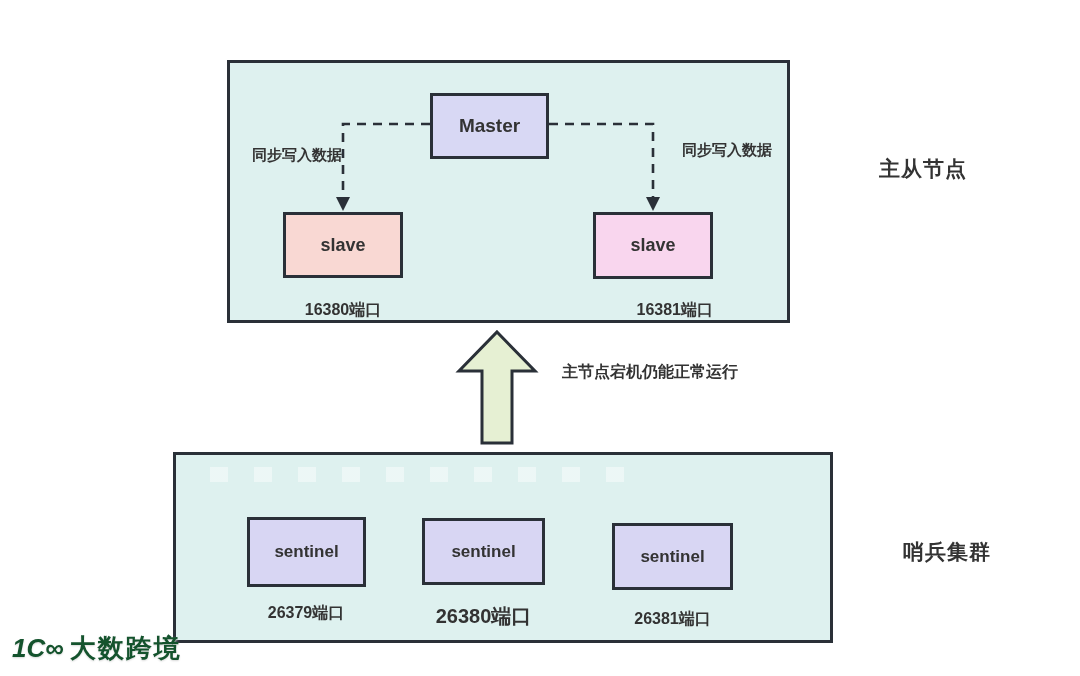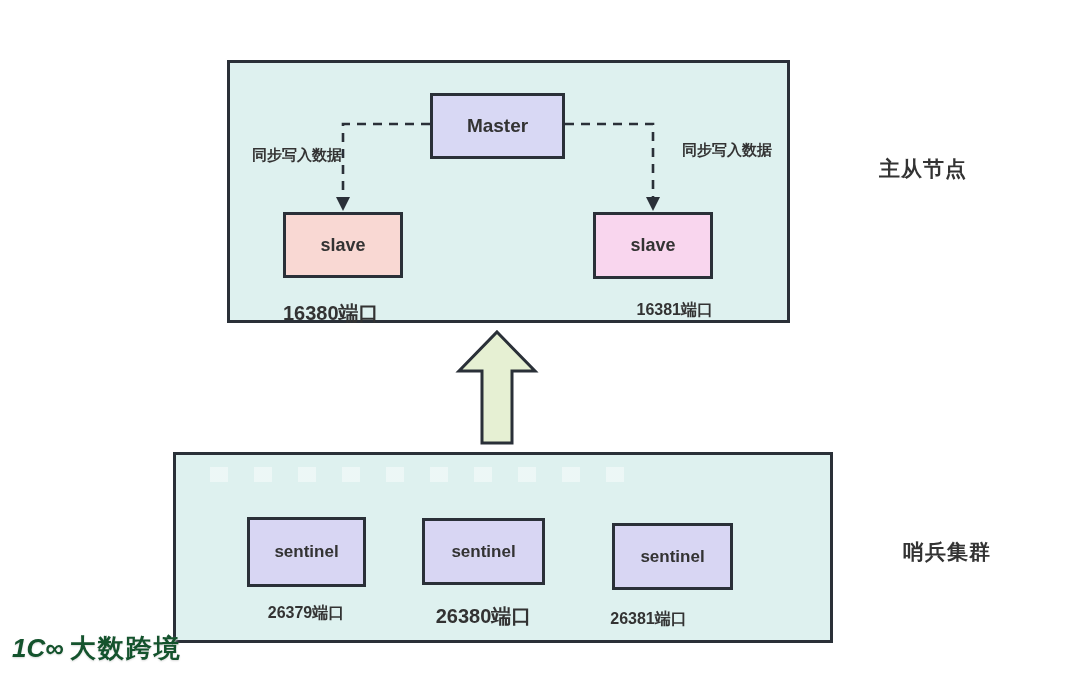--- a/index.html
+++ b/index.html
@@ -10,35 +10,35 @@
   html,body{margin:0;padding:0;background:#ffffff;}
   .canvas{
     position:relative;width:1080px;height:676px;background:#ffffff;overflow:hidden;
     font-family:"Liberation Sans","DejaVu Sans",sans-serif;color:var(--text-dark);
   }
   .group{position:absolute;background:var(--group-fill);border:3px solid var(--border-dark);box-sizing:border-box;}
   .top-group{left:227px;top:60px;width:563px;height:263px;}
   .bottom-group{left:173px;top:452px;width:660px;height:191px;}
   .node{position:absolute;border:3px solid var(--border-dark);box-sizing:border-box;
     display:flex;align-items:center;justify-content:center;font-weight:bold;}
-  .master{left:430px;top:93px;width:135px;height:66px;background:var(--master-fill);font-size:19px;}
+  .master{left:430px;top:93px;width:119px;height:66px;background:var(--master-fill);font-size:19px;}
   .slave-left{left:283px;top:212px;width:120px;height:66px;background:var(--slave-left-fill);font-size:18px;}
   .slave-right{left:593px;top:212px;width:120px;height:67px;background:var(--slave-right-fill);font-size:18px;}
   .sentinel1{left:247px;top:517px;width:119px;height:70px;background:var(--sentinel-fill);font-size:17px;}
   .sentinel2{left:422px;top:518px;width:123px;height:67px;background:var(--sentinel-fill);font-size:17px;}
   .sentinel3{left:612px;top:523px;width:121px;height:67px;background:var(--sentinel-fill);font-size:17px;}
   .txt{position:absolute;font-weight:bold;color:var(--text-dark);}
   .top-title{left:380px;top:26px;width:220px;text-align:center;font-size:17px;}
   .sync-left{left:236px;top:146px;width:106px;text-align:right;font-size:15px;font-weight:600;}
   .sync-right{left:682px;top:141px;width:106px;text-align:left;font-size:15px;font-weight:600;}
-  .port-16380{left:283px;top:300px;width:120px;font-size:20px;}
+  .port-16380{left:283px;top:300px;width:120px;text-align:center;font-size:16px;}
   .port-16381{left:593px;top:300px;width:120px;text-align:right;font-size:16px;}
   .port-26379{left:246px;top:603px;width:120px;text-align:center;font-size:16px;}
   .port-26380{left:422px;top:603px;width:123px;text-align:center;font-size:20px;}
-  .port-26381{left:588px;top:609px;width:121px;text-align:center;font-size:16px;}
+  .port-26381{left:612px;top:609px;width:121px;text-align:center;font-size:16px;}
   .side-label{font-size:21px;letter-spacing:1px;}
   .label-master-slave{left:879px;top:155px;}
   .label-sentinel-cluster{left:877px;top:538px;padding-left:26px;}
   .note{left:562px;top:362px;font-size:16px;line-height:19px;font-weight:bold;}
   .svg-layer{position:absolute;left:0;top:0;pointer-events:none;}
   .watermark{
     position:absolute;left:12px;top:631px;font-size:26px;font-weight:bold;
     color:#14532d;text-shadow:0 1px 2px #d8d8d8;letter-spacing:2px;white-space:nowrap;
   }
   .watermark .logo{font-style:italic;margin-right:6px;letter-spacing:0;}
@@ -69,20 +69,21 @@
   <div class="node slave-left">slave</div>
   <div class="node slave-right">slave</div>
 
   <div class="txt sync-left">同步写入数据</div>
   <div class="txt sync-right">同步写入数据</div>
 
   <div class="txt port-16380">16380端口</div>
   <div class="txt port-16381">16381端口</div>
 
   <div class="txt note">
+    <div>主节点宕机仍能正常运行</div>
   </div>
 
   <div class="node sentinel1">sentinel</div>
   <div class="node sentinel2">sentinel</div>
   <div class="node sentinel3">sentinel</div>
 
   <div class="txt port-26379">26379端口</div>
   <div class="txt port-26380">26380端口</div>
   <div class="txt port-26381">26381端口</div>
 

